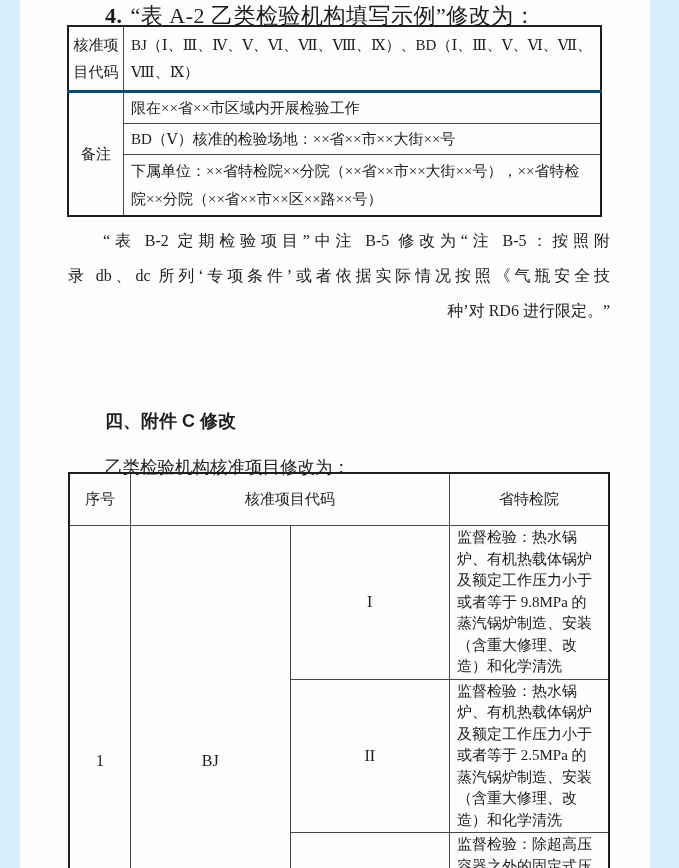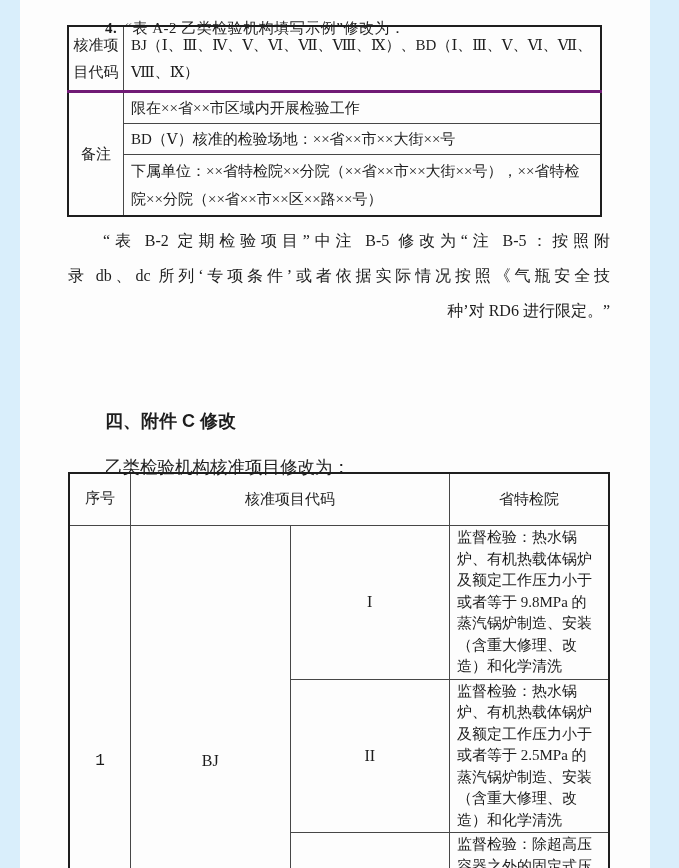--- a/index.html
+++ b/index.html
@@ -12,35 +12,35 @@
     color:#1d1d1d;
   }
   .paper{
     position:absolute;left:20px;top:0;
     width:630px;height:868px;
     background:#fdfdfd;
   }
   .abs{position:absolute;}
 
   
-  .item4{left:85px;top:19px;font-size:15px;letter-spacing:0.5px;white-space:nowrap;}
+  .item4{left:85px;top:1px;font-size:22px;letter-spacing:0.5px;white-space:nowrap;}
   .item4 .num{font-weight:bold;margin-right:8px;}
 
   
   .t1{left:47px;top:25px;width:535px;border-collapse:collapse;table-layout:fixed;}
   .t1 td{
     border:1px solid #474747;
     font-size:15px;
     padding:2px 7px;
     vertical-align:middle;
   }
   .t1{border:2px solid #1e1e1e;}
   .t1 .lblcol{width:50px;text-align:center;padding:2px 2px;}
   .t1 .r1 td{height:59px;line-height:27px;}
-  .t1 .ra td{height:26px;line-height:20px;border-top:3px solid #701a75;font-family:Liberation Serif, serif;}
+  .t1 .ra td{height:26px;line-height:20px;border-top:3px solid #0c4a6e;font-family:Liberation Serif, serif;}
   .t1 .rb td{height:26px;line-height:20px;}
   .t1 .rc td{height:42px;line-height:28px;}
 
   
   .h-bold{
     font-family:"Liberation Sans","DejaVu Sans",sans-serif;
     font-weight:bold;font-size:18px;white-space:nowrap;
   }
   .secb-h{left:85px;top:195px;}
   .secc-h{left:85px;top:409px;}
@@ -48,21 +48,21 @@
 
   
   .para{left:48px;top:223px;width:542px;font-size:16px;}
   .para .pline{line-height:35px;height:35px;overflow:hidden;text-align:right;}
   .para .just{text-align:justify;text-align-last:justify;}
   .para .ind{text-indent:35px;}
 
   
   .t2{left:48px;top:472px;width:542px;border-collapse:collapse;table-layout:fixed;border:2px solid #1e1e1e;}
   .t2 td{border:1px solid #474747;font-size:15px;vertical-align:middle;}
-  .t2 .c-seq{width:48px;text-align:center;font-family:Liberation Mono, monospace;}
+  .t2 .c-seq{width:48px;text-align:center;}
   .t2 .c-code{width:31px;text-align:center;}
   .t2 .c-num{width:45px;text-align:center;font-size:16px;}
   .t2 .c-desc{padding:1px 7px;line-height:21.5px;}
   .t2 .hd td{height:47px;text-align:center;line-height:21px;padding:2px 6px;}
   .t2 .h3l .c-desc{height:67px;}
   .t2 .h2l .c-desc{height:53px;}
   .t2 .groupcell{vertical-align:top;padding-top:226px;font-size:16px;}
 </style>
 </head>
 <body>

